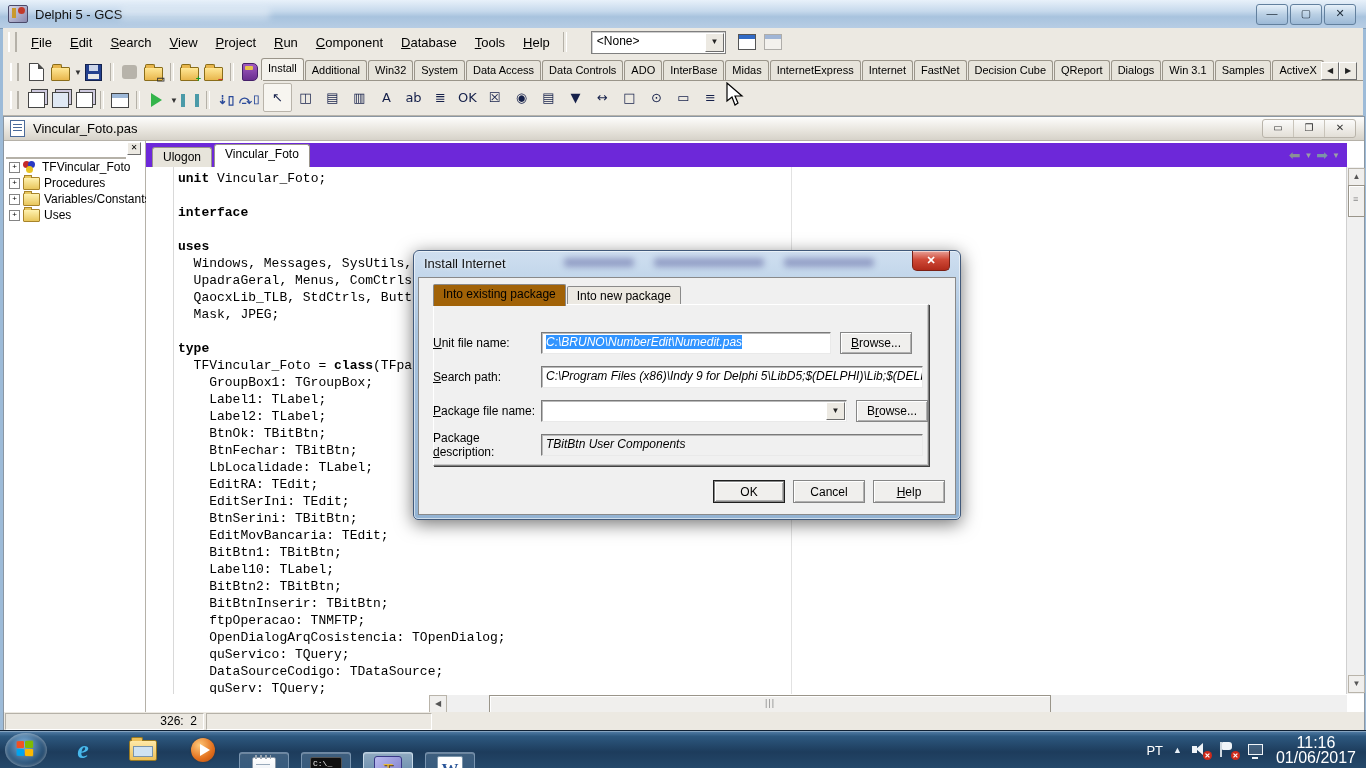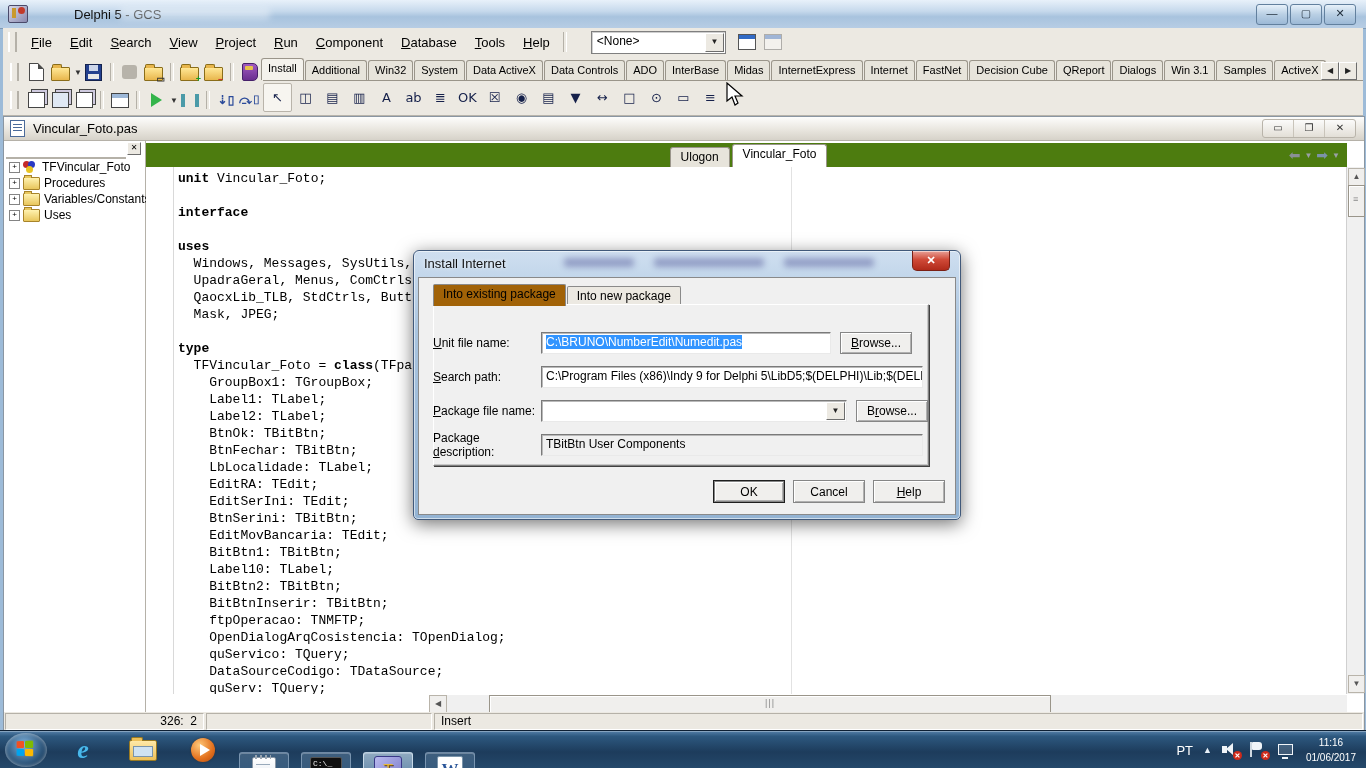--- a/index.html
+++ b/index.html
@@ -5,21 +5,21 @@
   html,body{margin:0;padding:0;background:#444;}
   .screen{position:relative;width:1366px;height:768px;overflow:hidden;
           background:#9dbbd8;font-family:"Liberation Sans",sans-serif;color:#000;
           -webkit-font-smoothing:antialiased;}
   .abs{position:absolute;}
   u{text-decoration:underline;}
 
   
   .main-title{left:0;top:0;width:1366px;height:28px;
     background:linear-gradient(#e8f1fa,#c6d9ec 40%,#a8c3de 60%,#b7cde4);
-    border-bottom:1px solid #7e9ab5;display:flex;align-items:center;gap:39px;}
+    border-bottom:1px solid #7e9ab5;display:flex;align-items:center;}
   .app-icon{width:18px;height:16px;margin:0 7px 0 8px;position:relative;background:linear-gradient(135deg,#d8d8e8,#8a8ab0);border:1px solid #4a4a6a;border-radius:2px;}
   .app-icon:before{content:"";position:absolute;left:3px;top:2px;width:4px;height:10px;background:#c99a2e;}
   .app-icon:after{content:"";position:absolute;right:2px;top:1px;width:7px;height:7px;background:#c23a2a;border-radius:50%;}
   .main-title .ttl{font-size:13px;color:#111;}
   .ghost{filter:blur(3px);opacity:.45;background:#eef4fa;border-radius:4px;}
   .caption-btns{position:absolute;right:10px;top:4px;display:flex;gap:2px;}
   .cap{width:30px;height:19px;border:1px solid #62809e;border-radius:3px;
        background:linear-gradient(#e7f1fa,#b9cfe4 50%,#9cb9d6);
        font-size:11px;line-height:17px;text-align:center;color:#243240;}
   
@@ -87,21 +87,21 @@
   .tree{position:absolute;left:2px;top:18px;font-size:12px;}
   .trow2{display:flex;align-items:center;height:16px;white-space:nowrap;}
   .plus{width:9px;height:9px;border:1px solid #848484;background:#fff;font-size:8px;line-height:7px;text-align:center;margin:0 3px;color:#000;}
   .tfold{width:15px;height:11px;background:linear-gradient(#fff2b0,#e8c65c);border:1px solid #a8842a;border-radius:1px;margin-right:4px;position:relative;}
   .tfold:before{content:"";position:absolute;left:0;top:-3px;width:6px;height:2px;background:#e8c65c;border:1px solid #a8842a;border-bottom:none;}
   .tclass{width:15px;height:12px;position:relative;margin-right:4px;}
   .tclass i{position:absolute;width:7px;height:7px;border-radius:50%;}
   .tclass i:nth-child(1){left:0;top:0;background:#c42a2a;}
   .tclass i:nth-child(2){left:5px;top:0;background:#2a3ac4;}
   .tclass i:nth-child(3){left:3px;top:5px;background:#e8c422;}
-  .tabbar{position:absolute;left:142px;top:26px;right:17px;height:24px;background:#4d7c0f;border-bottom:1px solid #9a958a;display:flex;align-items:flex-end;padding-left:6px;justify-content:center;}
+  .tabbar{position:absolute;left:142px;top:26px;right:17px;height:24px;background:#6d28d9;border-bottom:1px solid #9a958a;display:flex;align-items:flex-end;padding-left:6px;}
   .etab{height:19px;line-height:18px;padding:0 10px;font-size:12px;background:#e7e4db;border:1px solid #9a958a;border-bottom:none;border-radius:3px 3px 0 0;margin-right:2px;}
   .etab.active{background:#fff;height:22px;z-index:2;}
   .nav-arrows{position:absolute;right:24px;top:30px;display:flex;align-items:center;gap:4px;font-size:14px;color:#8a9096;}
   .nav-arrows .fw{color:#7c93a8;}
   .nav-arrows .c8{font-size:8px;color:#9aa0a6;}
   .codearea{position:absolute;left:142px;top:50px;right:17px;bottom:37px;background:#fff;overflow:hidden;}
   .gutterline{position:absolute;left:27px;top:0;bottom:0;width:1px;background:#d9d9d9;}
   .marginline{position:absolute;left:645px;top:0;bottom:0;width:1px;background:#e2e2e2;}
   .code{position:absolute;left:32px;top:3px;font-family:"Liberation Mono","DejaVu Sans Mono",monospace;
         font-size:13px;line-height:17px;white-space:pre;color:#000;}
@@ -130,21 +130,21 @@
   .dtab{height:19px;line-height:18px;padding:0 9px;font-size:12px;background:#ece9e2;
         border:1px solid #8a8a8a;border-bottom:none;border-radius:2px 2px 0 0;margin-right:1px;}
   .dtab.active{background:#a16207;height:21px;z-index:3;}
   .dpage{position:absolute;left:14px;top:26px;width:494px;height:160px;background:#f0f0f0;
          border:1px solid #808080;border-top-color:#fff;border-left-color:#fff;
          box-shadow:inset -1px -1px 0 #c8c8c8, 1px 1px 0 #404040;}
   .frow{position:absolute;left:14px;height:22px;display:flex;align-items:center;font-size:12px;}
   .flabel{width:108px;}
   .fld{background:#fff;border:1px solid #7a7a7a;border-bottom-color:#e9e9e9;border-right-color:#e9e9e9;
        box-shadow:inset 1px 1px 0 #b9b9b9;height:20px;line-height:18px;font-size:12px;padding:0 4px;
-       white-space:pre;overflow:hidden;}
+       white-space:pre;overflow:hidden;font-style:italic;}
   .fld.ro{background:#f0f0f0;}
   .sel{background:#3194ff;color:#fff;}
   .combo2{position:relative;}
   .combo2 .drop{position:absolute;right:1px;top:1px;bottom:1px;width:17px;background:#ece9e2;
         border:1px solid #fff;border-right-color:#6d6d6d;border-bottom-color:#6d6d6d;
         font-size:8px;text-align:center;line-height:16px;color:#222;}
   .btn{background:#f0efed;border:1px solid #868686;box-shadow:inset 1px 1px 0 #fff,inset -1px -1px 0 #b0b0b0;
        font-size:12px;text-align:center;font-family:"Liberation Sans",sans-serif;}
   .btn.default{border:1px solid #1e1e1e;box-shadow:inset 0 0 0 1px #868686, inset 2px 2px 0 #fff,inset -2px -2px 0 #b0b0b0;}
   .dlg-ghost{position:absolute;height:9px;border-radius:3px;background:#2a2a7a;filter:blur(3px);opacity:.35;}
@@ -180,21 +180,21 @@
   .tray .lang{font-size:13px;}
   .tray .caret{font-size:9px;color:#e8f0f8;}
   .tico{position:relative;width:18px;height:16px;}
   .spk{position:absolute;left:0;top:4px;width:5px;height:7px;background:#f0f4f8;}
   .spk:before{content:"";position:absolute;left:4px;top:-3px;border-right:7px solid #f0f4f8;border-top:6px solid transparent;border-bottom:6px solid transparent;}
   .xbadge{position:absolute;right:-2px;bottom:-2px;width:9px;height:9px;border-radius:50%;background:#d02a1a;color:#fff;font-size:7px;line-height:9px;text-align:center;font-weight:bold;}
   .flg{position:absolute;left:2px;top:0;width:10px;height:8px;background:#f0f4f8;border-radius:1px 3px 3px 1px;}
   .flg:after{content:"";position:absolute;left:-2px;top:0;width:2px;height:15px;background:#cfd8e0;}
   .net{position:absolute;left:0;top:2px;width:13px;height:9px;border:1px solid #f0f4f8;background:rgba(255,255,255,.15);}
   .net:after{content:"";position:absolute;left:3px;bottom:-4px;width:6px;height:1px;background:#f0f4f8;box-shadow:0 1px 0 #f0f4f8;}
-  .clock{text-align:center;font-size:10px;line-height:15px;}
+  .clock{text-align:center;font-size:16px;line-height:15px;}
   
   .cursor{z-index:60;}
 </style>
 </head>
 <body>
 
 <div class="screen">
 
   <div class="abs main-title">
     <div class="app-icon"></div>
@@ -296,21 +296,21 @@
         </div>
       <div class="tbtn">
           <span class="i-step">⤼▯</span>
         </div>
     </div>
     <div class="ptabs">
         <div class="ptab active">Install</div>
         <div class="ptab">Additional</div>
         <div class="ptab">Win32</div>
         <div class="ptab">System</div>
-        <div class="ptab">Data ActiveX</div>
+        <div class="ptab">Data Access</div>
         <div class="ptab">Data Controls</div>
         <div class="ptab">ADO</div>
         <div class="ptab">InterBase</div>
         <div class="ptab">Midas</div>
         <div class="ptab">InternetExpress</div>
         <div class="ptab">Internet</div>
         <div class="ptab">FastNet</div>
         <div class="ptab">Decision Cube</div>
         <div class="ptab">QReport</div>
         <div class="ptab">Dialogs</div>
@@ -442,21 +442,20 @@
       <div class="varr" style="bottom:1px">▼</div>
     </div>
     <div class="hscroll">
       <div class="harr" style="left:0">◀</div>
       <div class="hthumb">|||</div>
     </div>
 
     <div class="statusbar">
       <div class="scell" style="width:185px;text-align:right;">326:  2</div>
       <div class="scell" style="width:212px;"></div>
-      <div class="scell" style="flex:1;">Insert</div>
     </div>
   </div>
 
   <div class="abs dialog">
     <div class="dlg-ghost" style="left:150px;top:7px;width:70px;"></div>
     <div class="dlg-ghost" style="left:240px;top:7px;width:110px;"></div>
     <div class="dlg-ghost" style="left:370px;top:7px;width:90px;"></div>
     <div class="dlg-title">Install Internet</div>
     <div class="dlg-close">✕</div>
 

